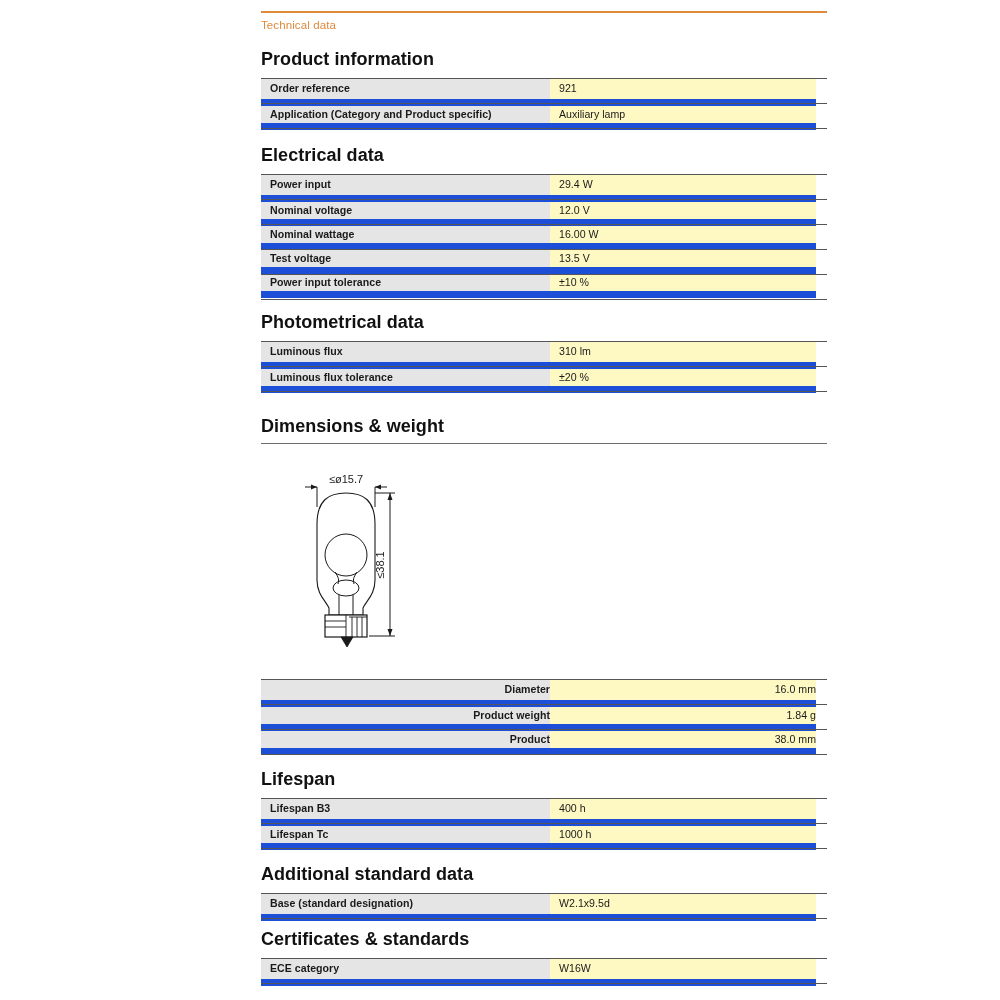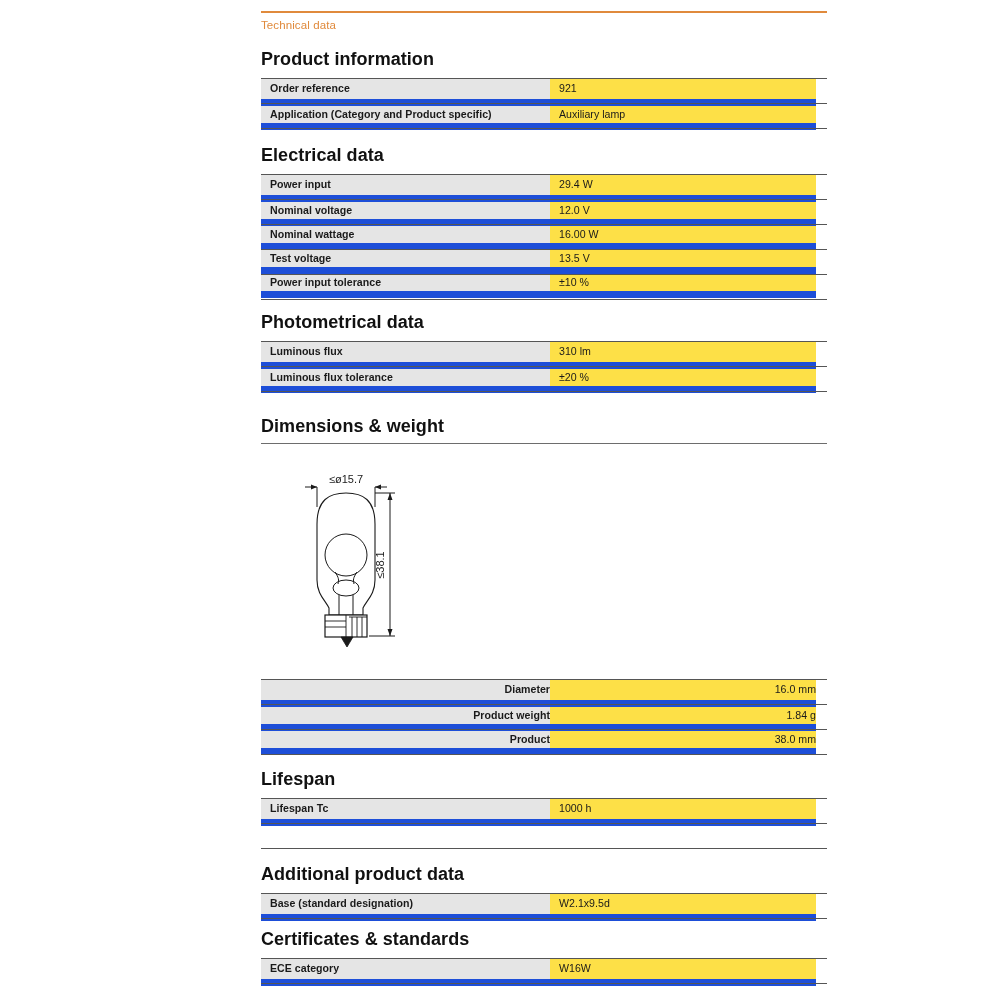--- a/index.html
+++ b/index.html
@@ -80,21 +80,21 @@
   .table td.label {
     width: 280px;
     background: #e5e5e5;
     font-size: 10.6px;
     font-weight: bold;
     color: #1a1a1a;
     padding-left: 9px;
     letter-spacing: 0.02px;
   }
   .table td.value {
-    background: #fde047;
+    background: #fef9c3;
     font-size: 10.6px;
     font-weight: normal;
     color: #1a1a1a;
     padding-left: 9px;
     letter-spacing: 0.02px;
   }
   .table-wrap {
     position: relative;
     width: 566px;
   }
@@ -294,33 +294,37 @@
     </div>
   </div>
 
   <div class="sect" style="top:772px;">
     <div class="section-head first">Lifespan</div>
     <div style="height:11px;"></div>
     <div class="table-wrap">
       <div class="edge-rule" style="top:0px; width:566px;"></div>
       <table class="table">
         <tbody>
+            <tr class="row">
+          <td class="label">Lifespan B3</td>
+          <td class="value">400 h</td>
+        </tr>
         <tr class="row">
           <td class="label">Lifespan Tc</td>
           <td class="value">1000 h</td>
         </tr>
       </tbody>
         </table>
       <div class="edge-rule" style="top:25px; width:566px;"></div>
       <div class="edge-rule" style="top:50px; width:566px;"></div>
     </div>
   </div>
 
   <div class="sect" style="top:867px;">
-    <div class="section-head first">Additional product data</div>
+    <div class="section-head first">Additional standard data</div>
     <div style="height:11px;"></div>
     <div class="table-wrap">
       <div class="edge-rule" style="top:0px; width:566px;"></div>
       <table class="table">
         <tbody>
             <tr class="row">
           <td class="label">Base (standard designation)</td>
           <td class="value">W2.1x9.5d</td>
         </tr>
       </tbody>

